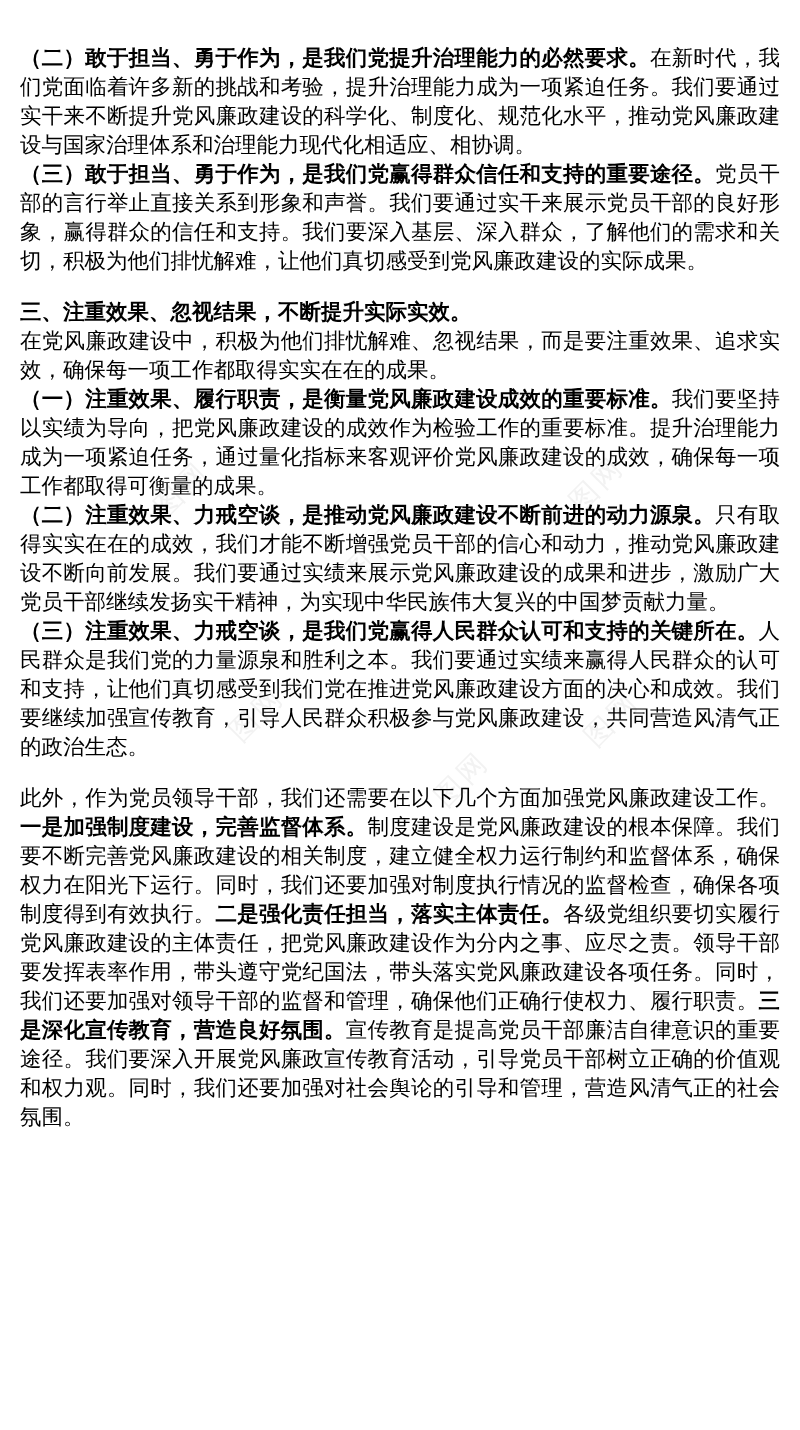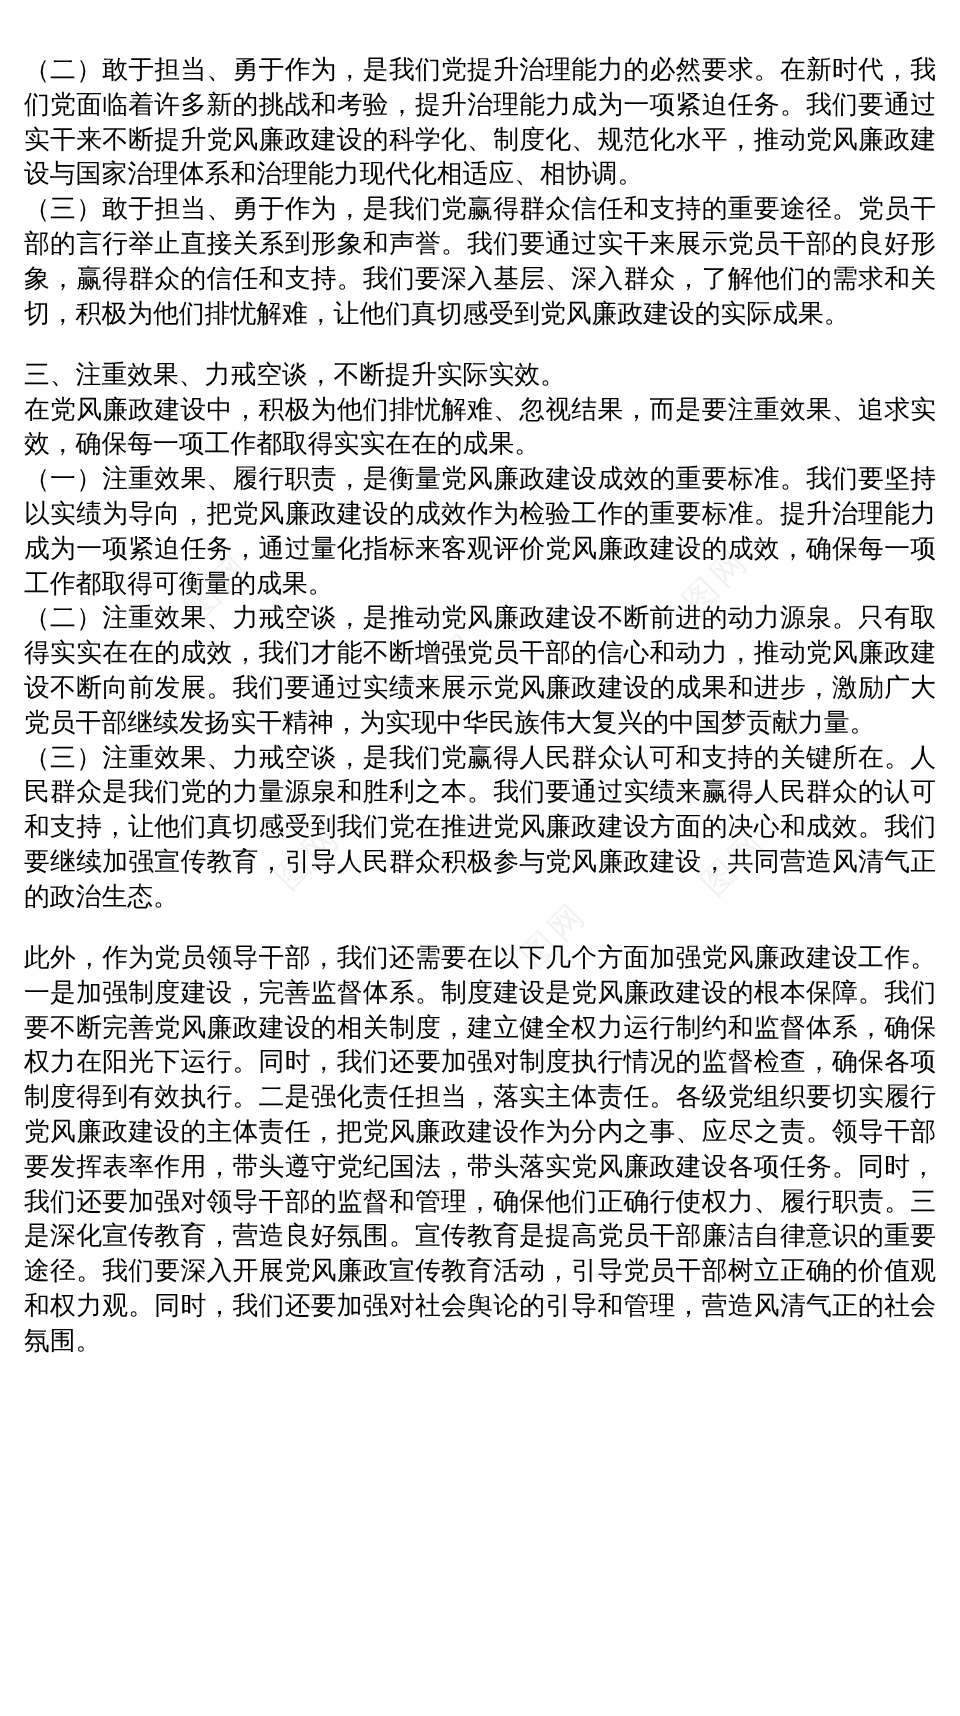--- a/index.html
+++ b/index.html
@@ -35,39 +35,39 @@
     line-height: 29px;
     color: #000000;
     text-align: justify;
   }
   .content p {
     margin: 0;
     word-break: break-all;
   }
   .content p.gap { margin-top: 22px; }
   .content .b {
-    font-weight: 400;
+    font-weight: 700;
     font-family: "Liberation Sans", sans-serif;
   }
 </style>
 </head>
 <body>
 
 <div class="page">
   <div class="watermark-layer">
       <span style="left: 150px; top: 470px; color: rgba(130, 130, 130, 0.1);">图网</span>
       <span style="left: 340px; top: 535px; color: rgba(130, 130, 130, 0.1);">图网</span>
       <span style="left: 565px; top: 465px; color: rgba(130, 130, 130, 0.1);">图网</span>
       <span style="left: 225px; top: 695px; color: rgba(130, 130, 130, 0.1);">图网</span>
       <span style="left: 430px; top: 760px; color: rgba(130, 130, 130, 0.1);">图网</span>
       <span style="left: 580px; top: 700px; color: rgba(130, 130, 130, 0.1);">图网</span>
     </div>
   <div class="content" style="color: rgb(0, 0, 0);">
       <p><span class="b">（二）敢于担当、勇于作为，是我们党提升治理能力的必然要求。</span><span>在新时代，我们党面临着许多新的挑战和考验，提升治理能力成为一项紧迫任务。我们要通过实干来不断提升党风廉政建设的科学化、制度化、规范化水平，推动党风廉政建设与国家治理体系和治理能力现代化相适应、相协调。</span></p>
       <p><span class="b">（三）敢于担当、勇于作为，是我们党赢得群众信任和支持的重要途径。</span><span>党员干部的言行举止直接关系到形象和声誉。我们要通过实干来展示党员干部的良好形象，赢得群众的信任和支持。我们要深入基层、深入群众，了解他们的需求和关切，积极为他们排忧解难，让他们真切感受到党风廉政建设的实际成果。</span></p>
-      <p class="gap"><span class="b">三、注重效果、力戒空谈，不断提升实际实效。</span></p>
+      <p class="gap"><span class="b">三、注重效果、忽视结果，不断提升实际实效。</span></p>
       <p><span>在党风廉政建设中，积极为他们排忧解难、忽视结果，而是要注重效果、追求实效，确保每一项工作都取得实实在在的成果。</span></p>
       <p><span class="b">（一）注重效果、履行职责，是衡量党风廉政建设成效的重要标准。</span><span>我们要坚持以实绩为导向，把党风廉政建设的成效作为检验工作的重要标准。提升治理能力成为一项紧迫任务，通过量化指标来客观评价党风廉政建设的成效，确保每一项工作都取得可衡量的成果。</span></p>
       <p><span class="b">（二）注重效果、力戒空谈，是推动党风廉政建设不断前进的动力源泉。</span><span>只有取得实实在在的成效，我们才能不断增强党员干部的信心和动力，推动党风廉政建设不断向前发展。我们要通过实绩来展示党风廉政建设的成果和进步，激励广大党员干部继续发扬实干精神，为实现中华民族伟大复兴的中国梦贡献力量。</span></p>
       <p><span class="b">（三）注重效果、力戒空谈，是我们党赢得人民群众认可和支持的关键所在。</span><span>人民群众是我们党的力量源泉和胜利之本。我们要通过实绩来赢得人民群众的认可和支持，让他们真切感受到我们党在推进党风廉政建设方面的决心和成效。我们要继续加强宣传教育，引导人民群众积极参与党风廉政建设，共同营造风清气正的政治生态。</span></p>
       <p class="gap"><span>此外，作为党员领导干部，我们还需要在以下几个方面加强党风廉政建设工作。</span><span class="b">一是加强制度建设，完善监督体系。</span><span>制度建设是党风廉政建设的根本保障。我们要不断完善党风廉政建设的相关制度，建立健全权力运行制约和监督体系，确保权力在阳光下运行。同时，我们还要加强对制度执行情况的监督检查，确保各项制度得到有效执行。</span><span class="b">二是强化责任担当，落实主体责任。</span><span>各级党组织要切实履行党风廉政建设的主体责任，把党风廉政建设作为分内之事、应尽之责。领导干部要发挥表率作用，带头遵守党纪国法，带头落实党风廉政建设各项任务。同时，我们还要加强对领导干部的监督和管理，确保他们正确行使权力、履行职责。</span><span class="b">三是深化宣传教育，营造良好氛围。</span><span>宣传教育是提高党员干部廉洁自律意识的重要途径。我们要深入开展党风廉政宣传教育活动，引导党员干部树立正确的价值观和权力观。同时，我们还要加强对社会舆论的引导和管理，营造风清气正的社会氛围。</span></p>
     </div>
 </div>
 
 </body></html>

